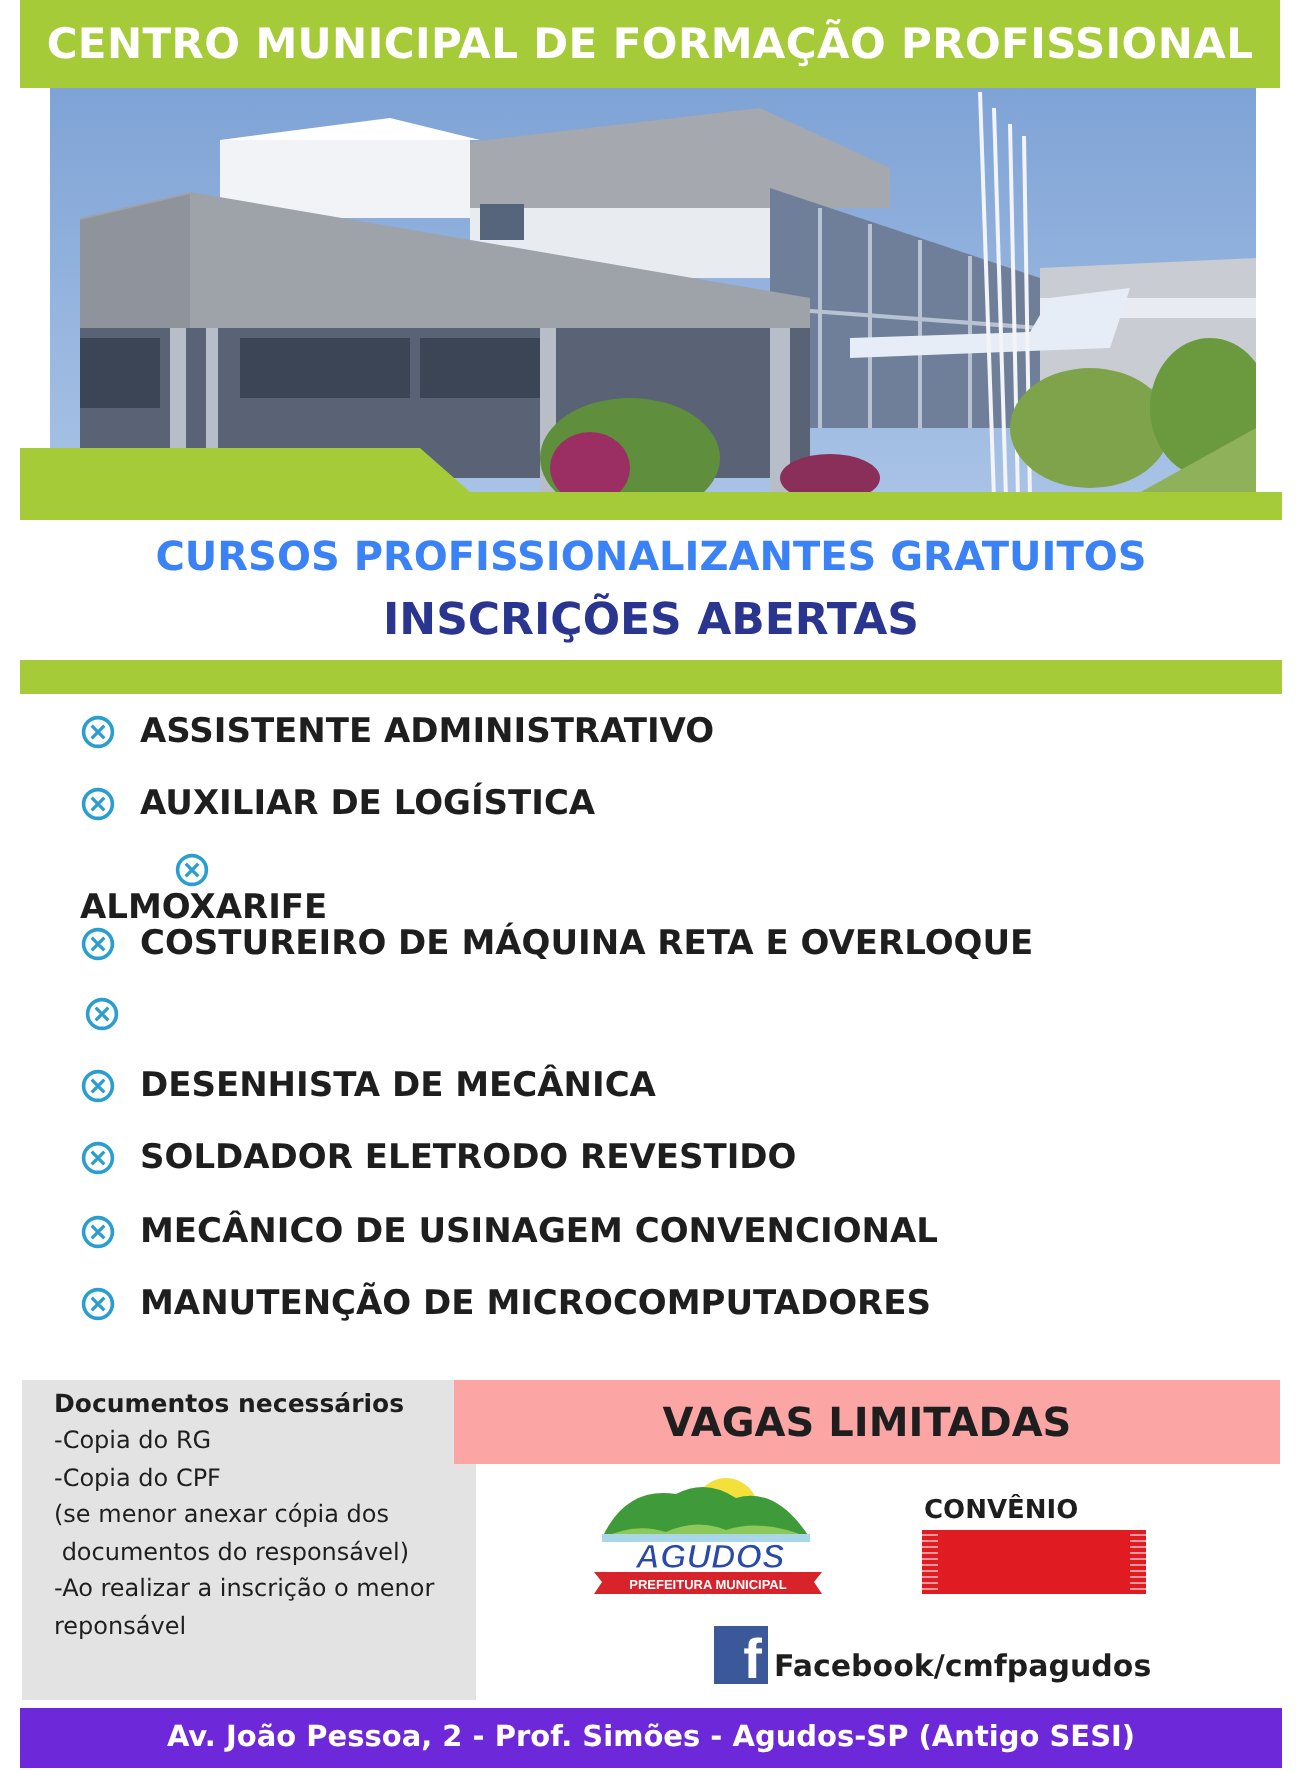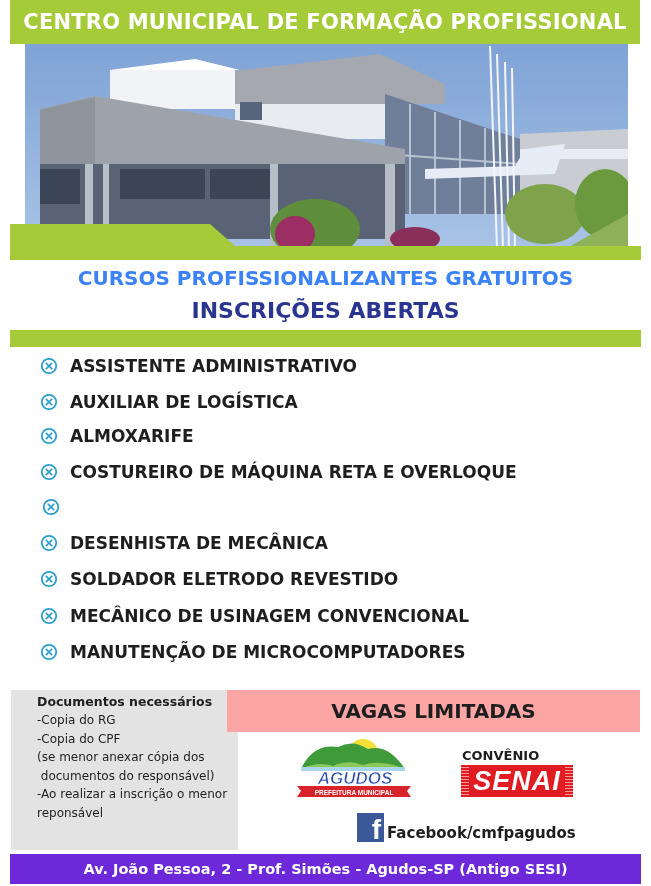--- a/index.html
+++ b/index.html
@@ -44,21 +44,21 @@
     position: absolute; left: 0; display: flex; align-items: center;
     font-family: "DejaVu Sans", sans-serif; font-weight: bold; font-size: 17px; color: #1e1e1e;
     white-space: nowrap;
   }
   .course .x-icon {
     width: 18px; height: 18px; margin-right: 12px; flex: 0 0 auto;
   }
 
   .docs-box {
     position: absolute; left: 11px; top: 690px; width: 227px; height: 160px;
-    background: #e3e3e3; padding: 4px 0 0 26px;
+    background: #e3e3e3; padding: 4px 0 0 16px;
     font-family: "DejaVu Sans", sans-serif; color: #1e1e1e;
   }
   .docs-box .docs-title { font-weight: bold; font-size: 12.5px; margin-bottom: 2px; }
   .docs-box .docs-line { font-size: 12px; line-height: 18.6px; white-space: nowrap; }
 
   .vagas-box {
     position: absolute; left: 227px; top: 690px; width: 413px; height: 42px;
     background: #fca5a5;
     display: flex; align-items: center; justify-content: center;
     font-family: "DejaVu Sans", sans-serif; font-weight: bold; font-size: 20px; color: #1e1e1e;
@@ -193,21 +193,21 @@
       </svg>
     <span>ASSISTENTE ADMINISTRATIVO</span>
   </li>
   <li class="course" style="left:40px; top:42px;">
     <svg class="x-icon" viewBox="0 0 20 20">
         <circle cx="10" cy="10" r="8" fill="none" stroke="#2b9ed0" stroke-width="2"></circle>
         <path d="M6.5 6.5 L13.5 13.5 M13.5 6.5 L6.5 13.5" stroke="#2b9ed0" stroke-width="1.8"></path>
       </svg>
     <span>AUXILIAR DE LOGÍSTICA</span>
   </li>
-  <li class="course" style="left:40px; top:76px;">
+  <li class="course" style="left:40px; top:76px;flex-direction:column;">
     <svg class="x-icon" viewBox="0 0 20 20">
         <circle cx="10" cy="10" r="8" fill="none" stroke="#2b9ed0" stroke-width="2"></circle>
         <path d="M6.5 6.5 L13.5 13.5 M13.5 6.5 L6.5 13.5" stroke="#2b9ed0" stroke-width="1.8"></path>
       </svg>
     <span>ALMOXARIFE</span>
   </li>
   <li class="course" style="left:40px; top:112px;">
     <svg class="x-icon" viewBox="0 0 20 20">
         <circle cx="10" cy="10" r="8" fill="none" stroke="#2b9ed0" stroke-width="2"></circle>
         <path d="M6.5 6.5 L13.5 13.5 M13.5 6.5 L6.5 13.5" stroke="#2b9ed0" stroke-width="1.8"></path>
@@ -270,21 +270,20 @@
   <path d="M8 36 Q25 28 40 33 Q55 26 70 32 Q88 26 112 36 Z" fill="#8cc85a"></path>
   <rect x="8" y="34" width="104" height="4" fill="#a9d6e8"></rect>
   <text x="62" y="51" text-anchor="middle" font-family="Liberation Sans, sans-serif" font-weight="bold" font-style="italic" font-size="17" fill="#2a4aa8" stroke="#ffffff" stroke-width="0.6">AGUDOS</text>
   <path d="M4 53 L118 53 L114 58 L118 64 L4 64 L8 58 Z" fill="#d8232a"></path>
   <text x="61" y="61.5" text-anchor="middle" font-family="Liberation Sans, sans-serif" font-weight="bold" font-size="6.5" fill="#ffffff">PREFEITURA MUNICIPAL</text>
 </svg>
 
 <div class="convenio-label">CONVÊNIO</div>
 <div class="senai-logo">
   <div class="stripes"></div>
-  <span class="senai-text">SENAI</span>
 </div>
 
 <div class="fb-row">
   <div class="fb-icon">
     <span>f</span>
   </div>
   <span class="fb-text">Facebook/cmfpagudos</span>
 </div>
 
 <div class="footer-bar">

